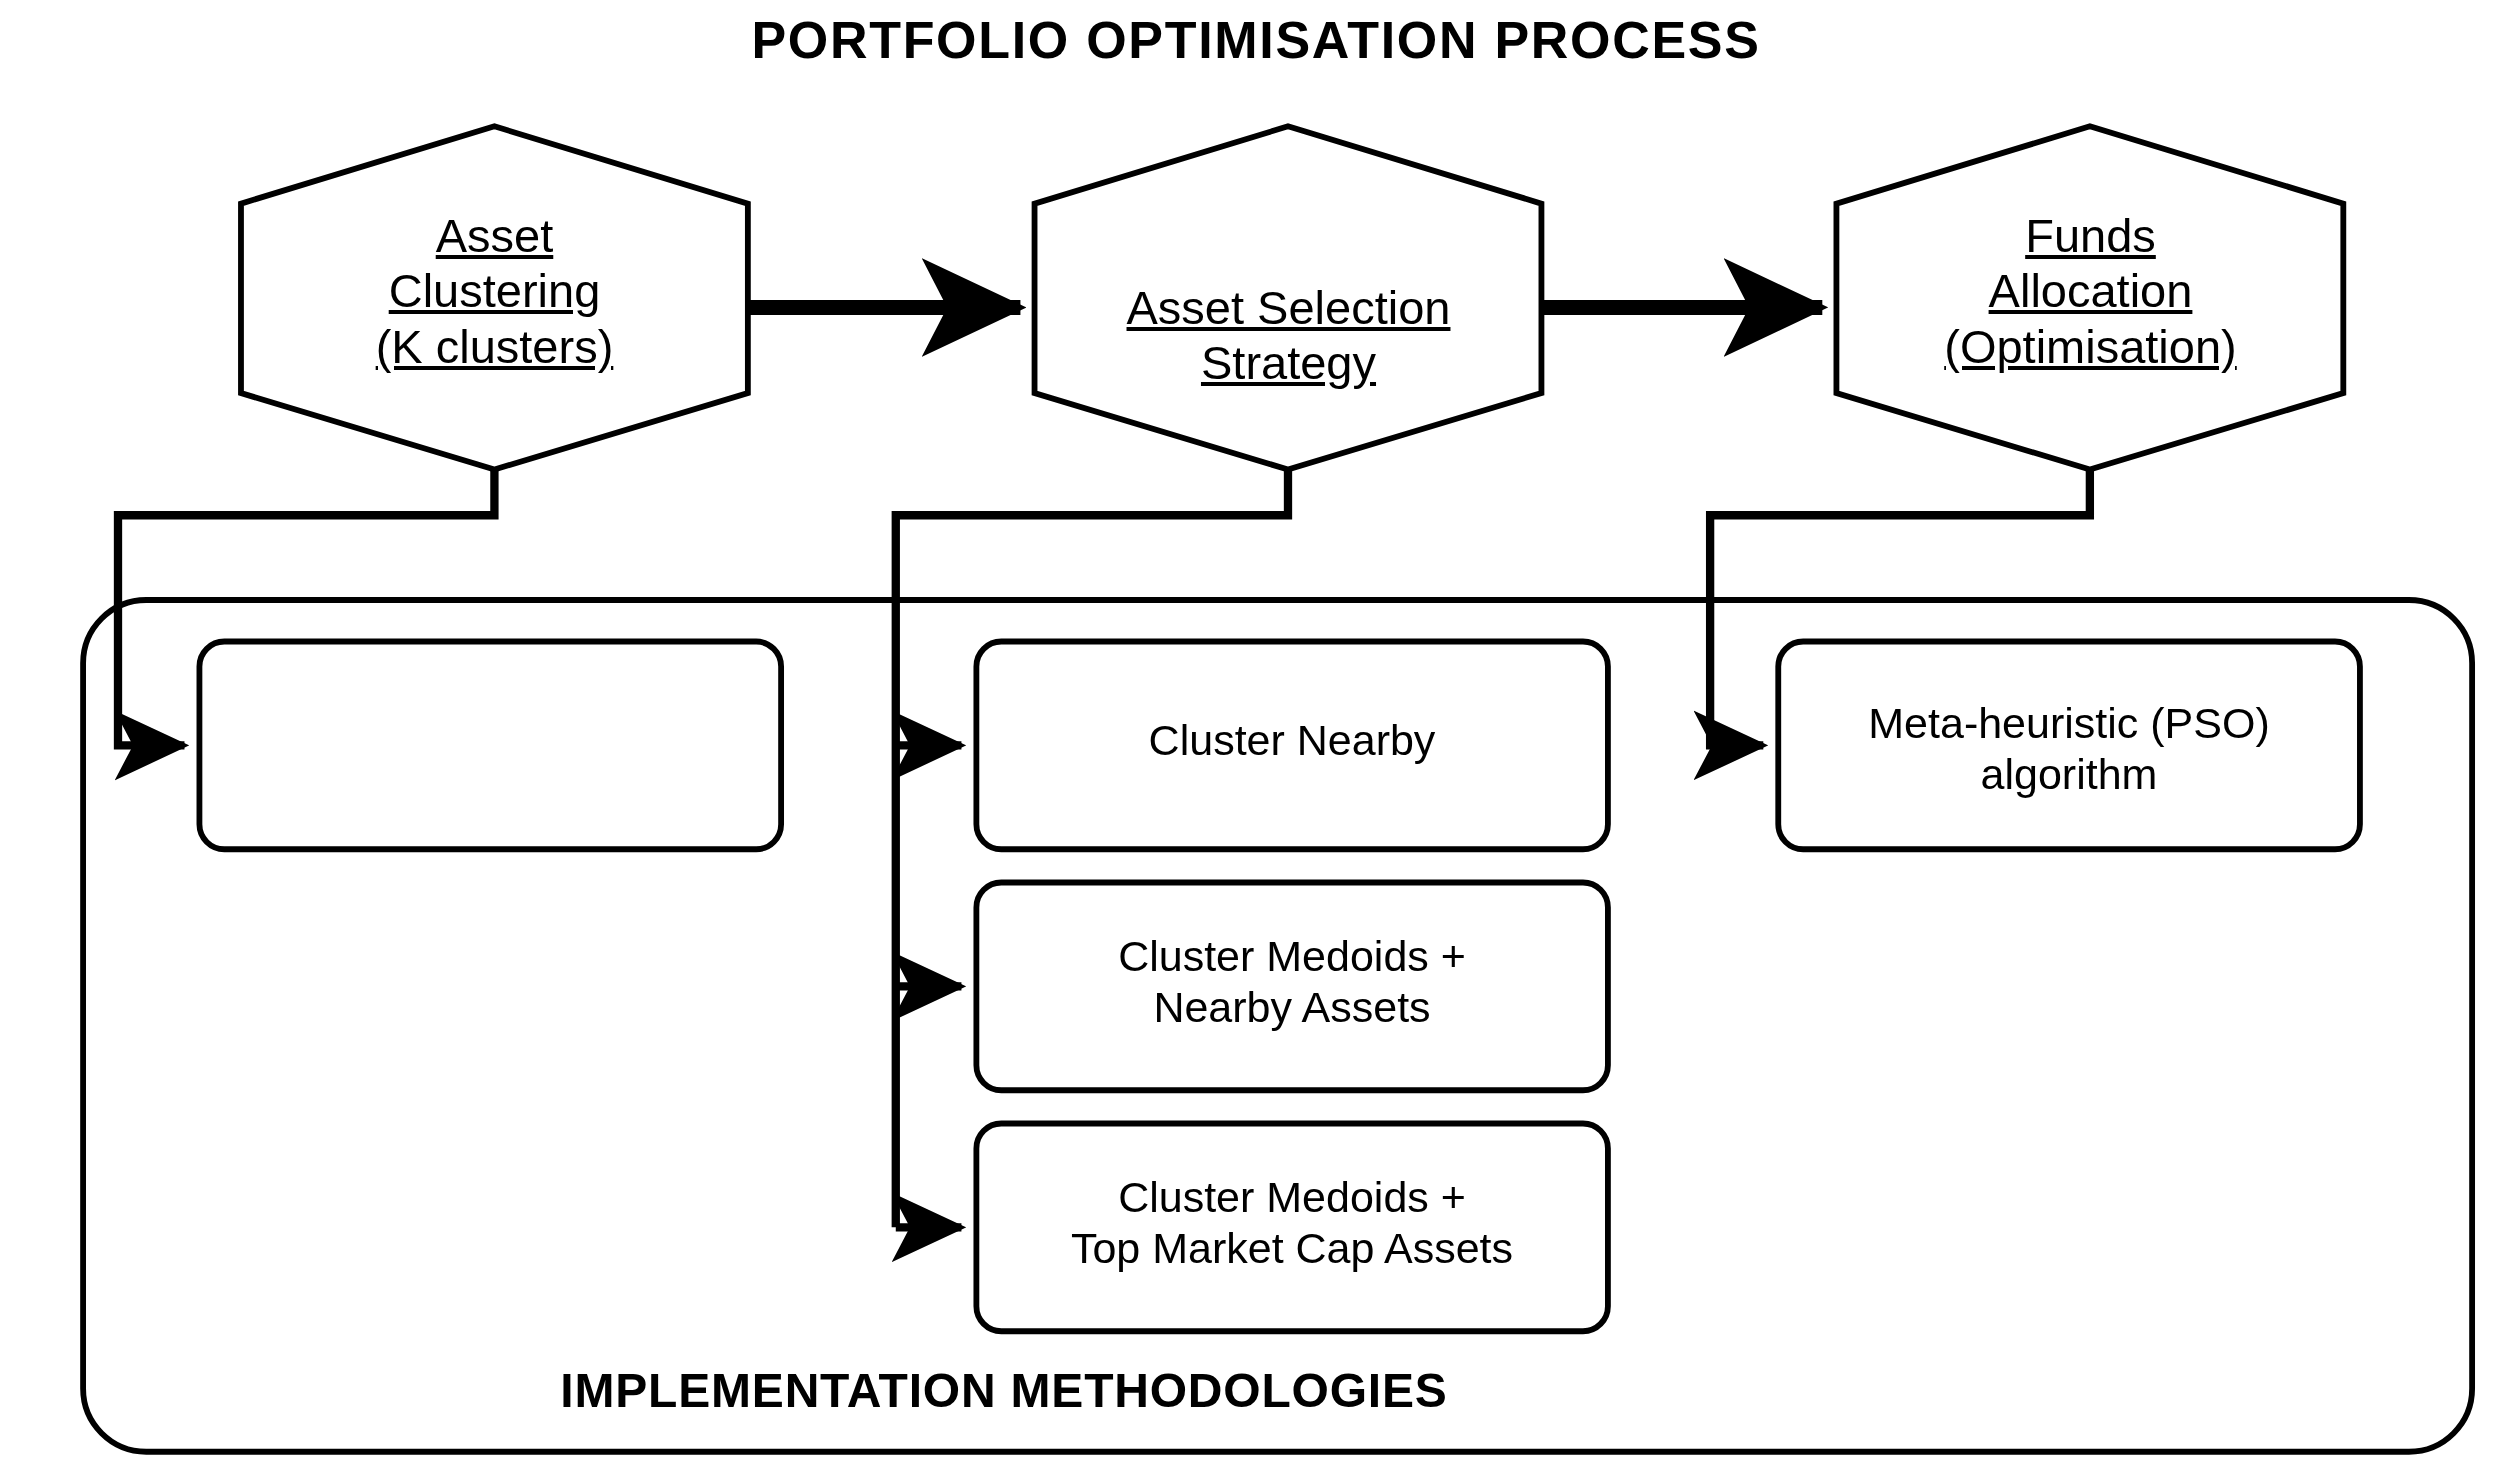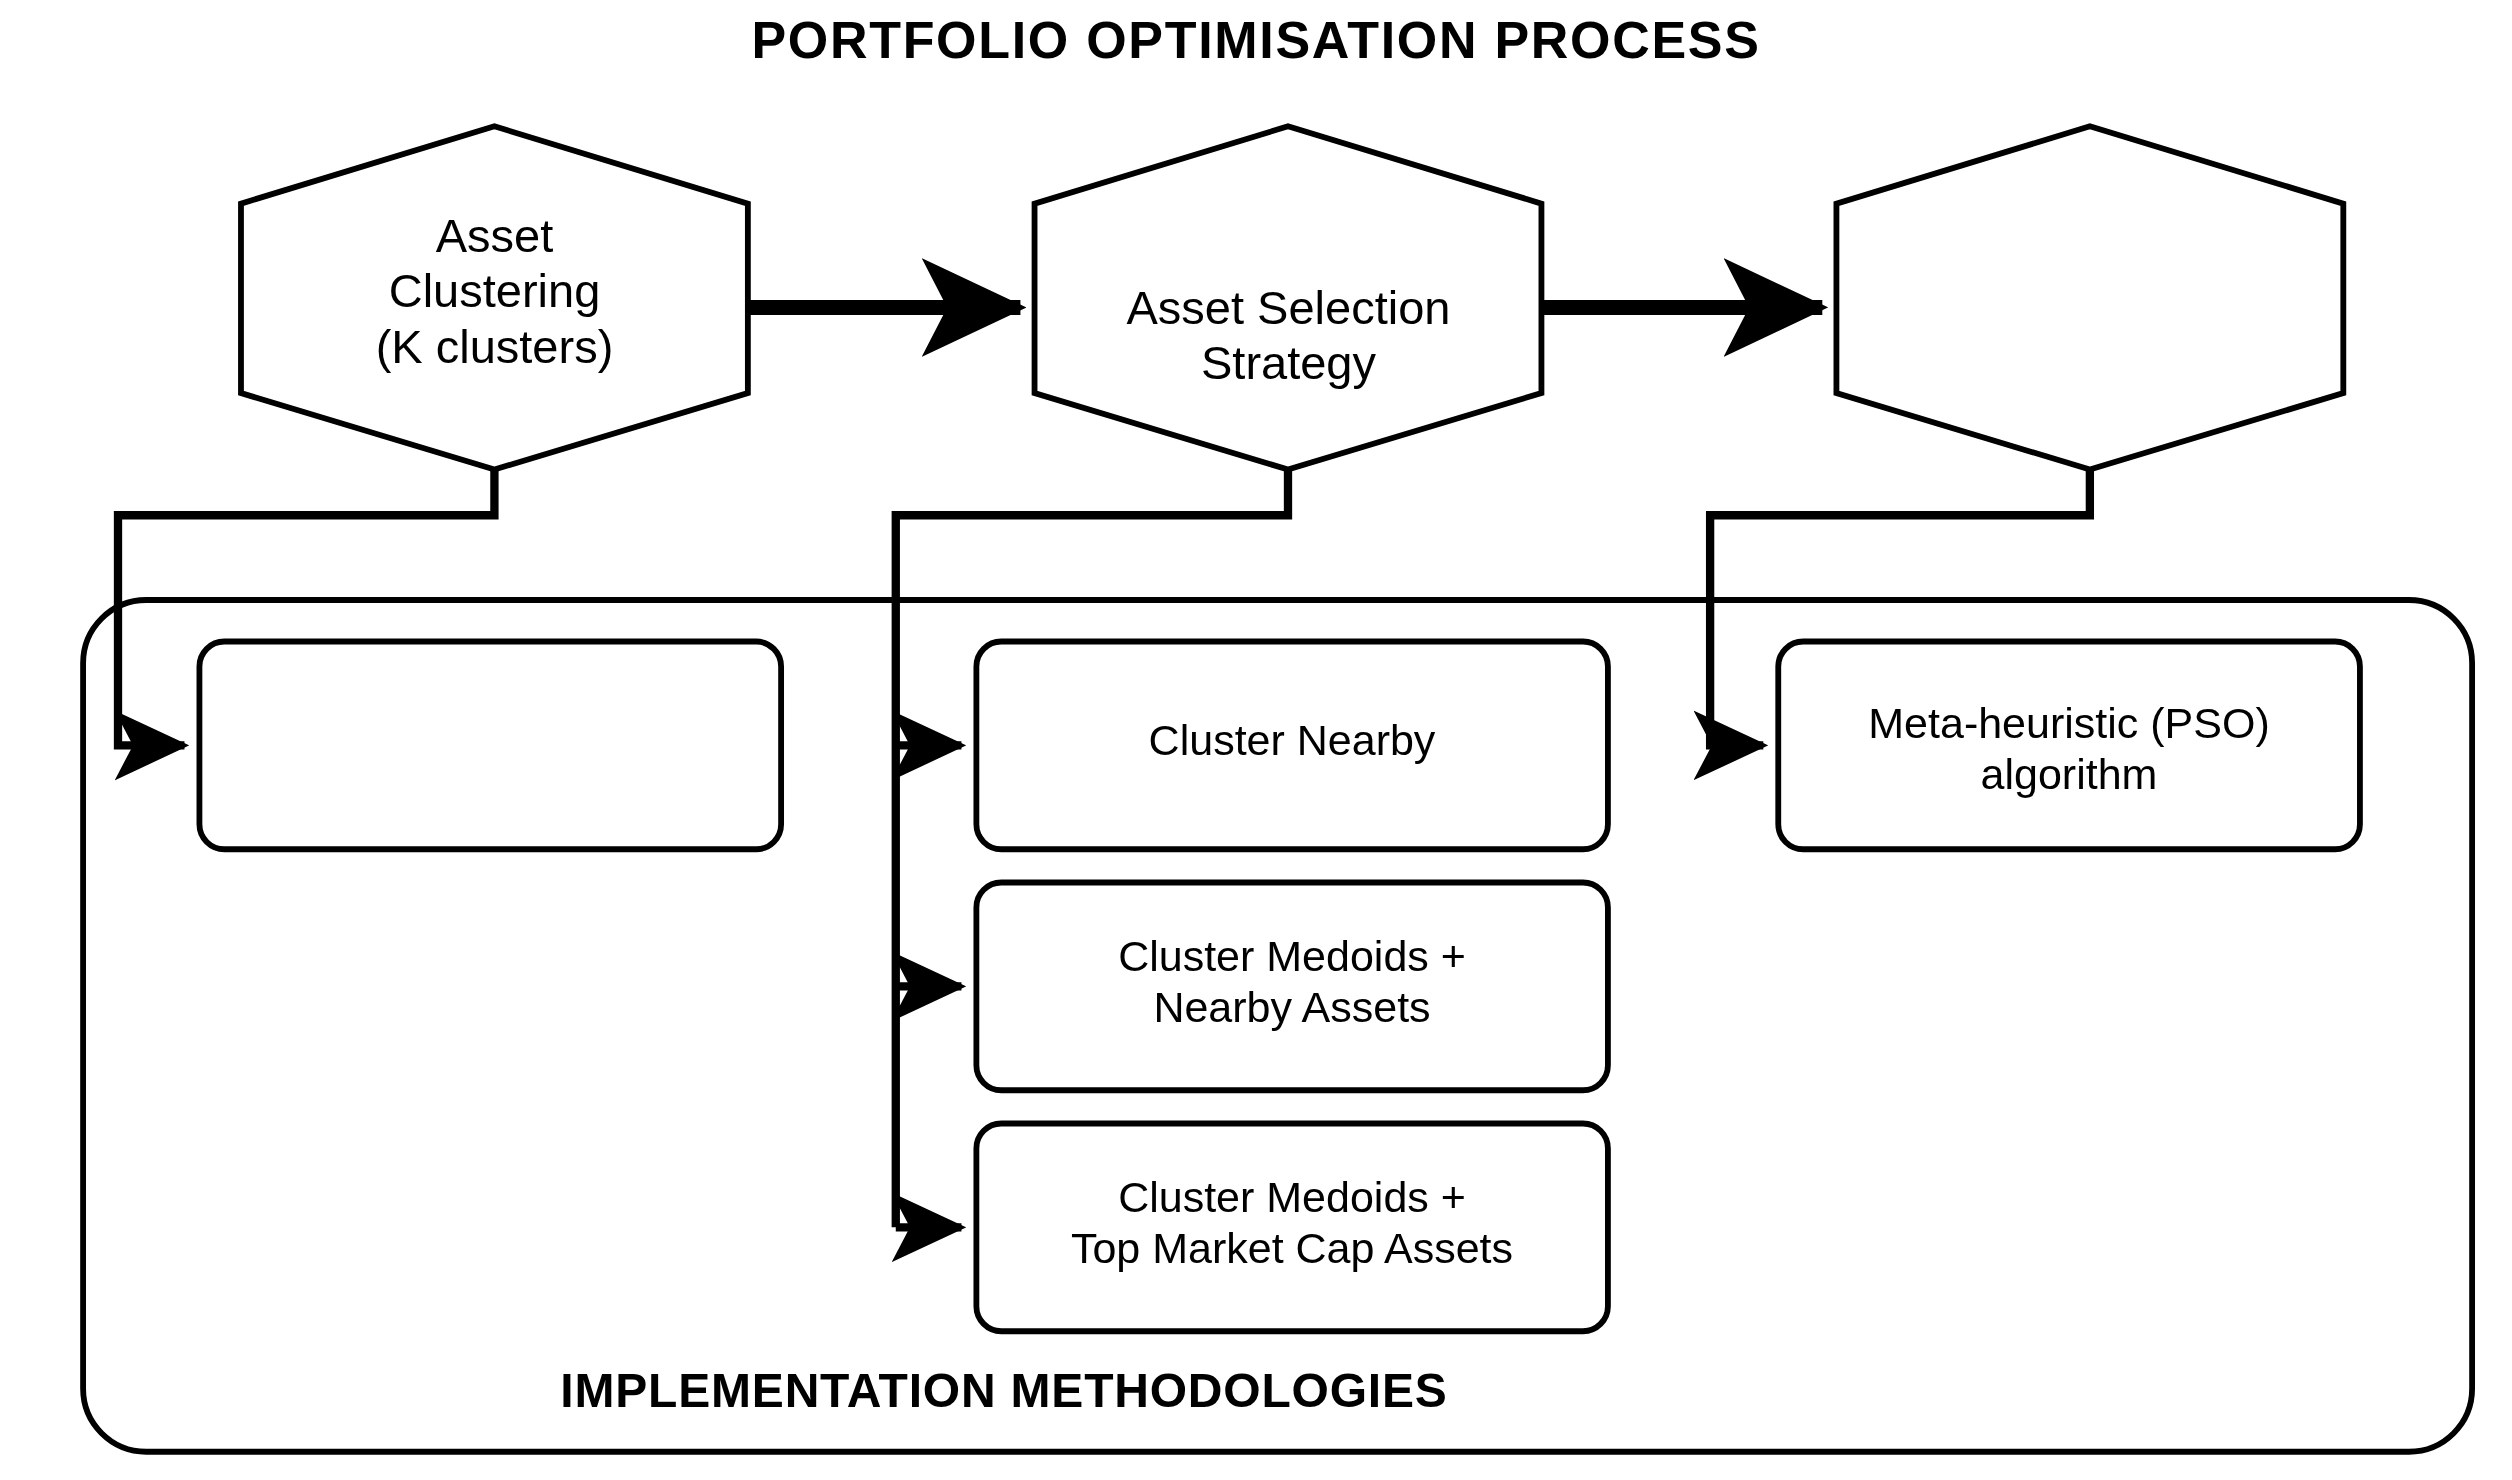--- a/index.html
+++ b/index.html
@@ -47,20 +47,21 @@
     left: 0;
     top: 1363px;
     width: 2008px;
     font-size: 48px;
     font-weight: bold;
     letter-spacing: 0.8px;
   }
   .hex-label {
     font-size: 47px;
     font-weight: normal;
+    text-decoration: underline;
   }
   .hex-1 { left: 241px;  top: 208px;  width: 507px; }
   .hex-2 { left: 1035px; top: 233px;  width: 507px; margin-top: 47px; }
   .hex-3 { left: 1837px; top: 208px;  width: 507px; }
 
   .box-label {
     font-size: 43px;
     font-weight: normal;
   }
   .box-1 { left: 199px;  top: 657px;  width: 582px; }
@@ -109,20 +110,23 @@
     <path d="M 2515,565 L 2515,620 L 2058,620 L 2058,897 L 2122,897" fill="none" stroke="#000000" stroke-width="10" marker-end="url(#arrowThin)"></path>
   </svg>
 
   <div class="txt title-text">PORTFOLIO  OPTIMISATION  PROCESS</div>
 
   <div class="txt hex-label hex-1">Asset
 Clustering
 (K clusters)</div>
   <div class="txt hex-label hex-2">Asset Selection
 Strategy</div>
+  <div class="txt hex-label hex-3">Funds
+Allocation
+(Optimisation)</div>
 
   <div class="txt box-label box-2">Cluster Nearby</div>
   <div class="txt box-label box-3">Cluster Medoids +
 Nearby Assets</div>
   <div class="txt box-label box-4">Cluster Medoids +
 Top Market Cap Assets</div>
   <div class="txt box-label box-5">Meta-heuristic (PSO)
 algorithm</div>
 
   <div class="txt footer-text">IMPLEMENTATION METHODOLOGIES</div>

